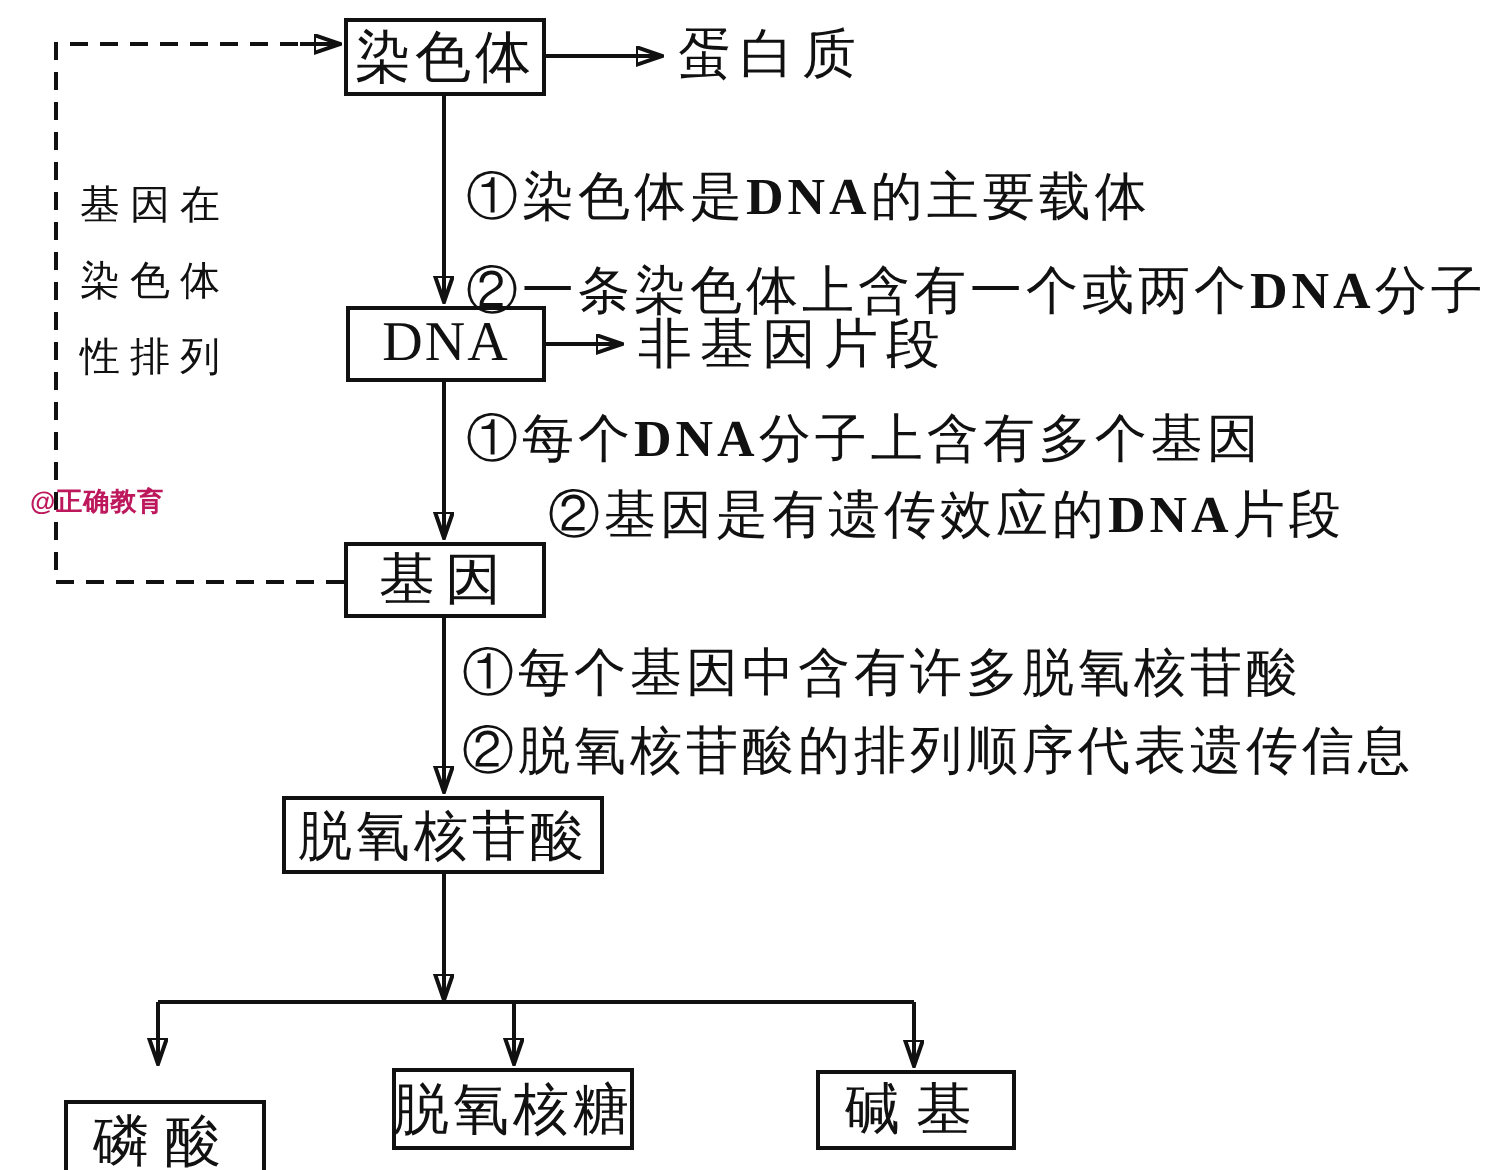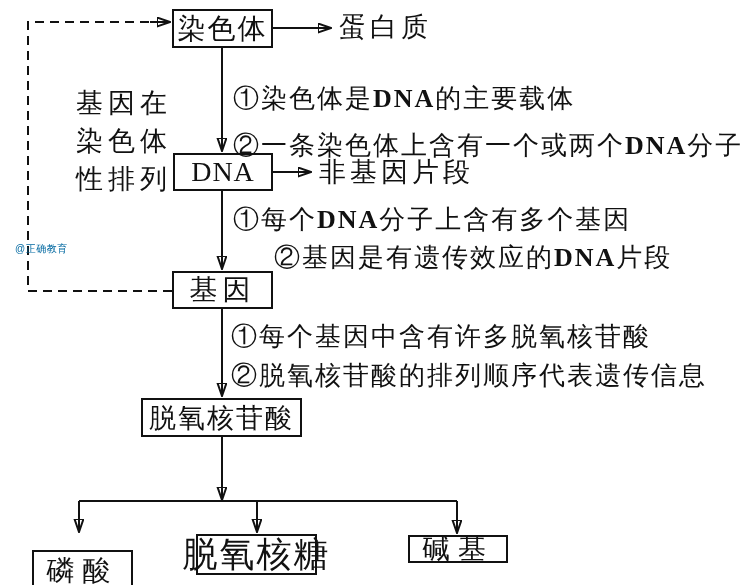--- a/index.html
+++ b/index.html
@@ -54,34 +54,34 @@
     position: absolute;
     font-size: 26px;
     letter-spacing: 2px;
     white-space: nowrap;
     line-height: 1.15;
   }
   .side-note {
     position: absolute;
     left: 40px;
     top: 84px;
-    font-size: 27px;
+    font-size: 20px;
     letter-spacing: 5px;
     line-height: 38px;
     white-space: nowrap;
-    margin-left: 36px;
   }
   .watermark {
     position: absolute;
     left: 15px;
     top: 242px;
     font-family: "Liberation Sans", "DejaVu Sans", sans-serif;
-    font-size: 10px;
-    color: #0369a1;
+    font-size: 13px;
+    color: #be185d;
     letter-spacing: 0.5px;
+    font-weight: bold;
   }
   .ls-wide { letter-spacing: 8px; }
   .ls-mid  { letter-spacing: 5px; }
 </style>
 </head>
 <body>
 
 <div class="canvas">
 
   <svg class="wires" viewBox="0 0 756 585" xmlns="http://www.w3.org/2000/svg">
@@ -124,23 +124,23 @@
   <div class="node" style="left:172px; top:9px; width:101px; height:39px;">染色体</div>
 
   <div class="node" style="left:173px; top:153px; width:100px; height:38px; letter-spacing:1px;">DNA</div>
 
   <div class="node ls-mid" style="left:172px; top:271px; width:101px; height:38px;">基因</div>
 
   <div class="node" style="left:141px; top:398px; width:161px; height:39px; font-size:27px;">脱氧核苷酸</div>
 
   <div class="node ls-wide" style="left:32px; top:550px; width:101px; height:41px;">磷酸</div>
 
-  <div class="node" style="left:196px; top:534px; width:121px; height:41px; font-size:35px;">脱氧核糖</div>
+  <div class="node" style="left:196px; top:534px; width:121px; height:41px; font-size:28px;">脱氧核糖</div>
 
-  <div class="node ls-wide" style="left:408px; top:535px; width:100px; height:28px;">碱基</div>
+  <div class="node ls-wide" style="left:408px; top:535px; width:100px; height:40px;">碱基</div>
 
   <div class="label" style="left:339px; top:14px;">蛋白质</div>
 
   <div class="label" style="left:319px; top:159px;">非基因片段</div>
 
   <div class="anno" style="left:233px; top:59px;margin-top:25px;">①染色体是<b>DNA</b>的主要载体</div>
   <div class="anno" style="left:233px; top:99px;margin-top:32px;">②一条染色体上含有一个或两个<b>DNA</b>分子</div>
 
   <div class="anno" style="left:233px; top:205px;">①每个<b>DNA</b>分子上含有多个基因</div>
   <div class="anno" style="left:233px; top:243px;margin-left:41px;">②基因是有遗传效应的<b>DNA</b>片段</div>

